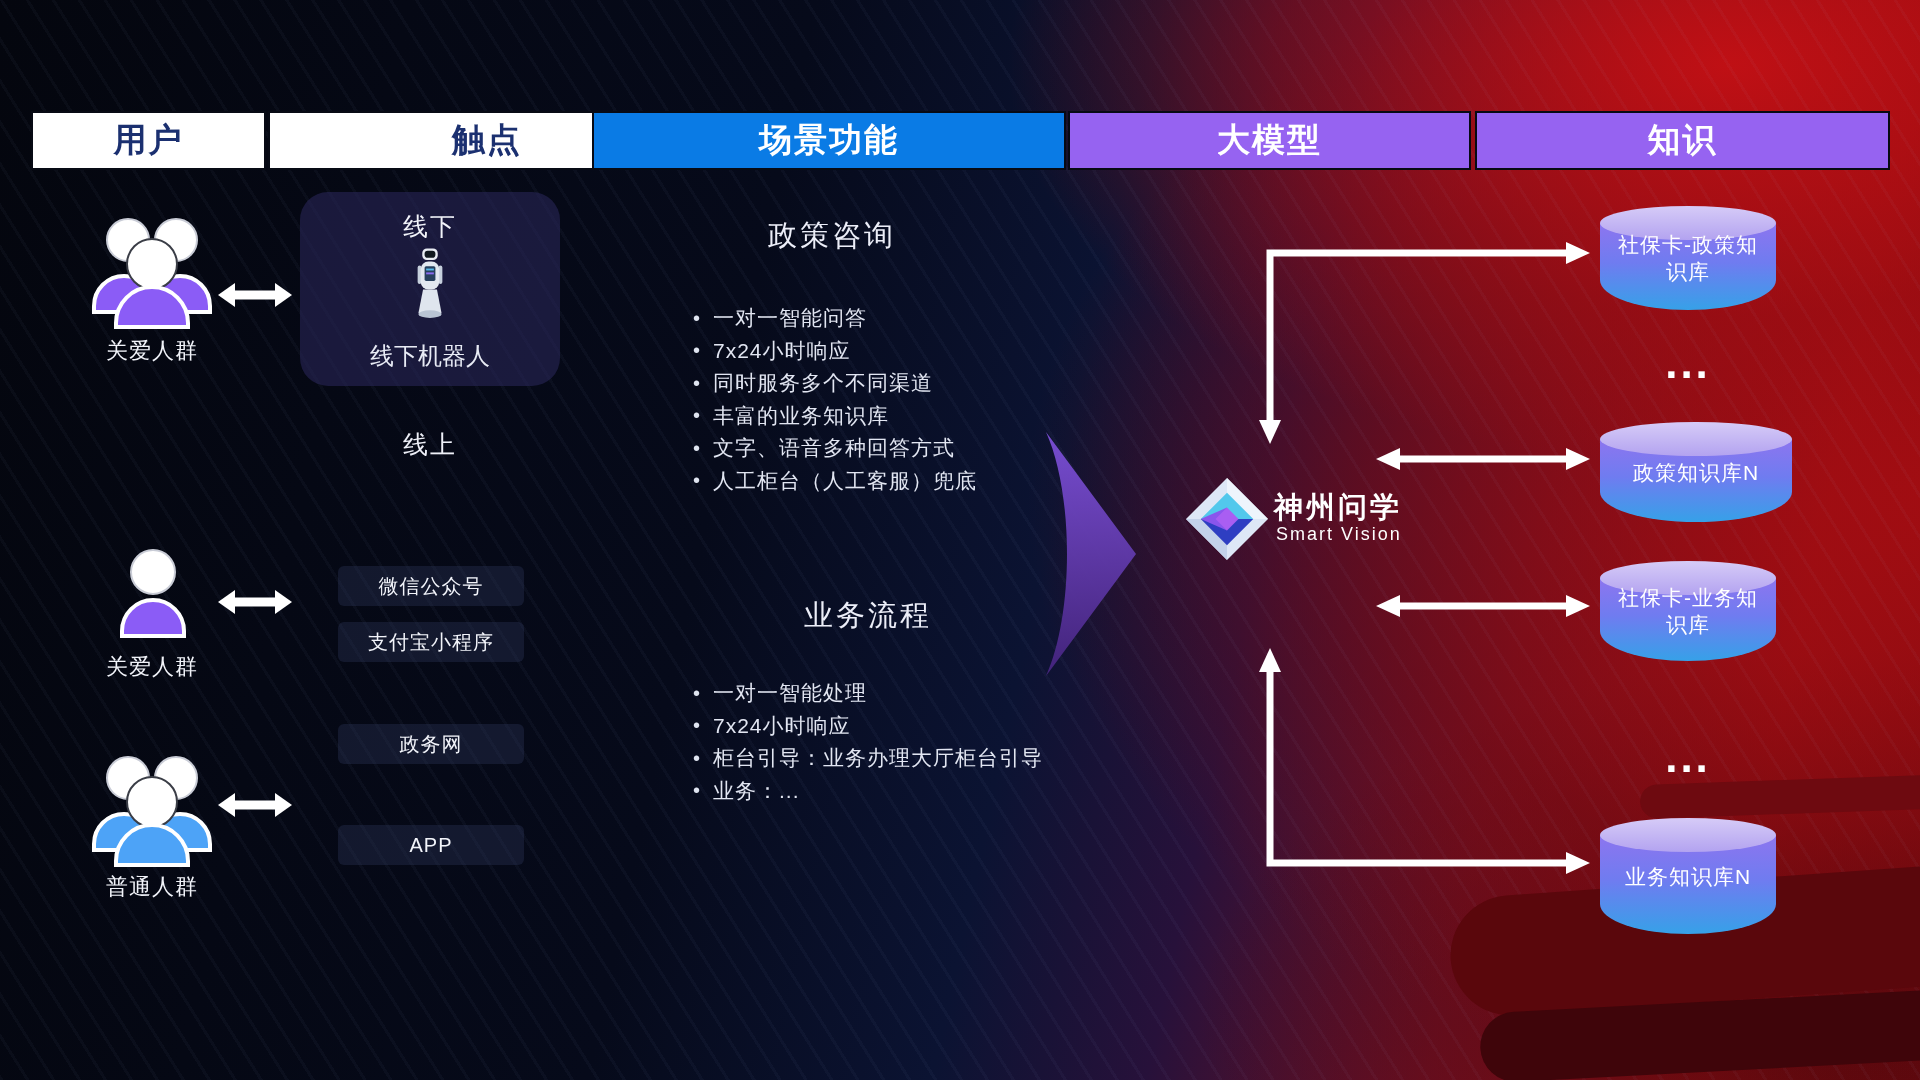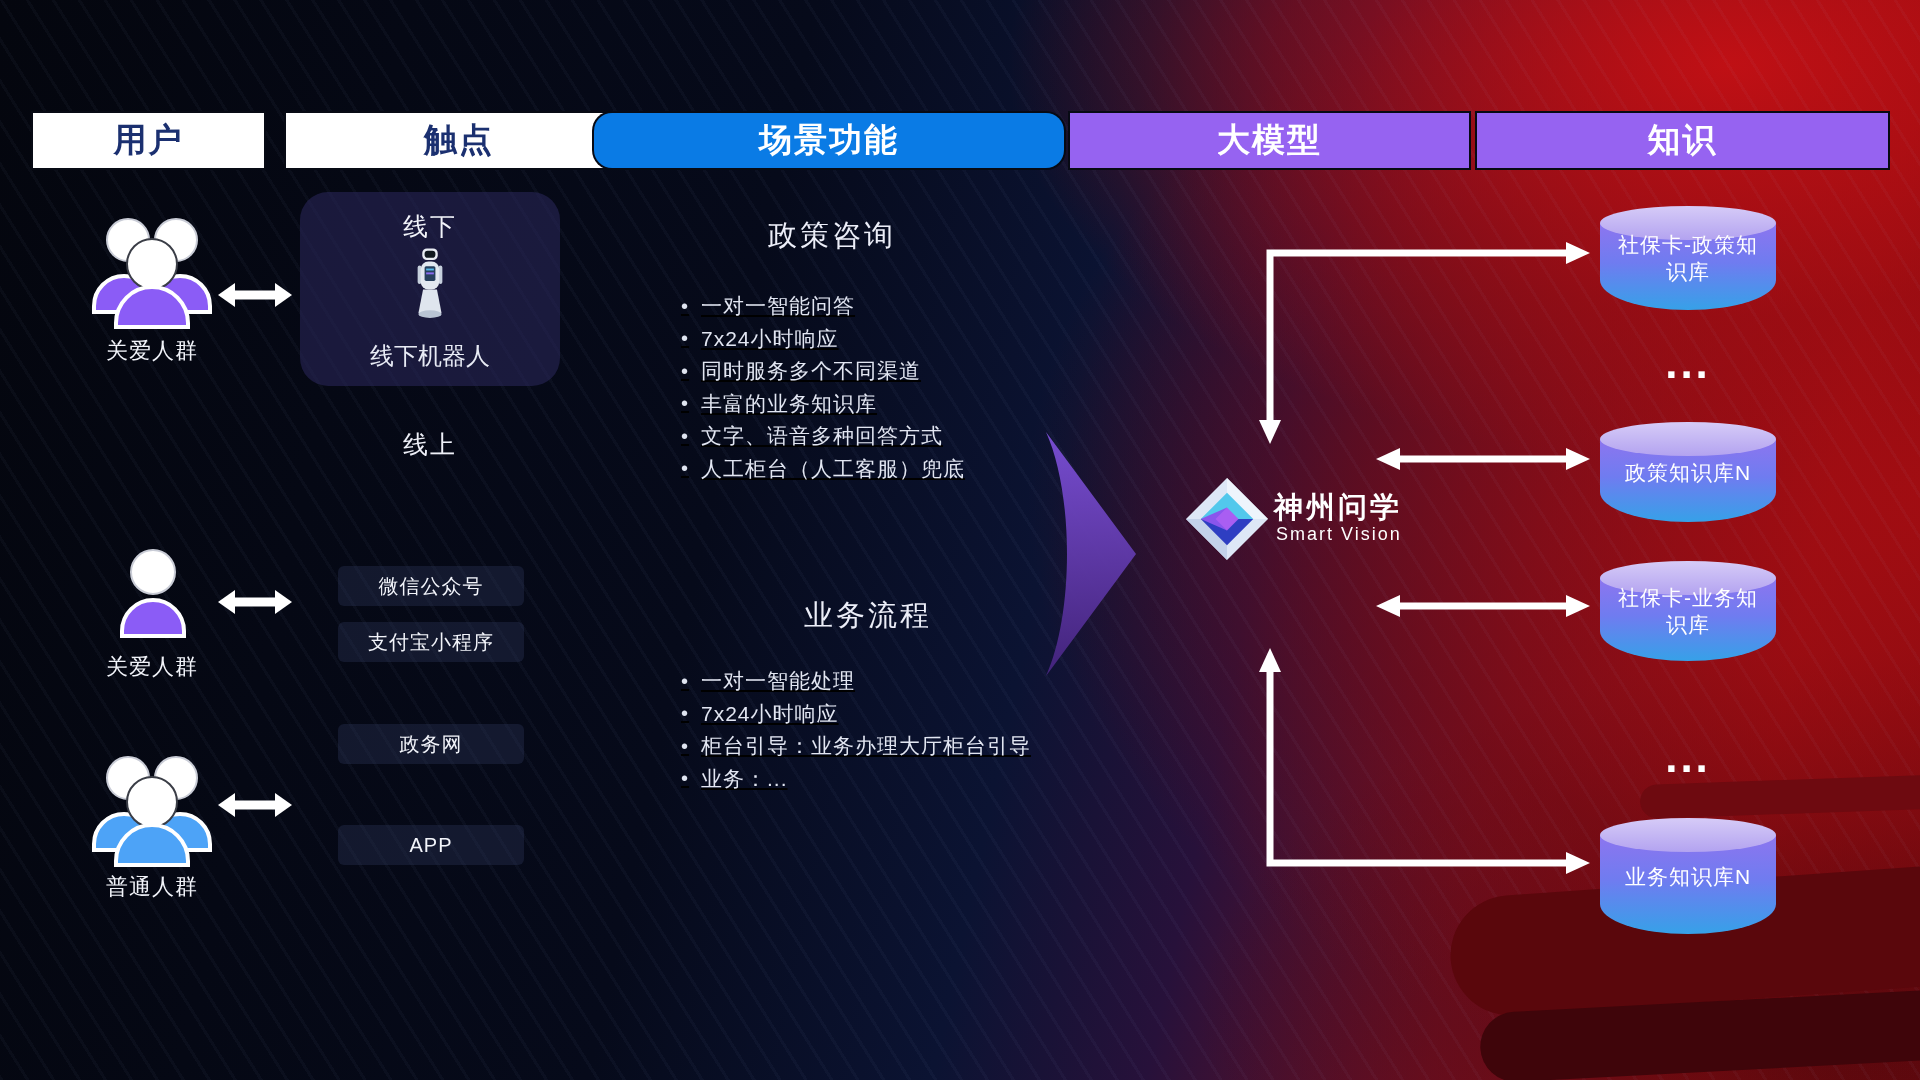--- a/index.html
+++ b/index.html
@@ -22,22 +22,22 @@
   }
   .swoosh{position:absolute;pointer-events:none;}
 
   
   .hdr{position:absolute;top:113px;height:55px;display:flex;align-items:center;justify-content:center;
        font-size:33px;font-weight:bold;letter-spacing:2px;z-index:5;}
   .hdr.white{background:#ffffff;color:#1b3070;box-shadow:0 0 0 2px #070a14;}
   .hdr.blue{background:#0a7be5;color:#ffffff;box-shadow:0 0 0 2px #070a14;}
   .hdr.purple{background:#9663f1;color:#ffffff;box-shadow:0 0 0 2px #070a14;}
   #hdr-user{left:33px;width:231px;}
-  #hdr-touch{left:286px;width:346px;}
-  #hdr-scene{left:594px;width:470px;border-radius:18px;}
+  #hdr-touch{left:270px;width:346px;padding-left:44px;}
+  #hdr-scene{left:594px;width:470px;}
   #hdr-model{left:1070px;width:399px;}
   #hdr-knowledge{left:1477px;width:411px;}
 
   .txt{position:absolute;color:#eef0f8;z-index:4;}
   .center{transform:translateX(-50%);text-align:left;}
 
   
   .usericon{position:absolute;z-index:4;}
   .user-label{font-size:22px;color:#f2f4fa;letter-spacing:1px;}
 
@@ -49,21 +49,21 @@
   #offline-title{position:absolute;left:130px;top:18px;transform:translateX(-50%);font-size:25px;color:#f2f4fa;letter-spacing:2px;}
   #offline-robot{position:absolute;left:113px;top:56px;}
   #offline-sub{position:absolute;left:130px;bottom:14px;transform:translateX(-50%);font-size:24px;color:#e8ebf5;}
 
   .pill{position:absolute;left:338px;width:186px;height:40px;border-radius:6px;
         background:rgba(52,64,104,0.30);color:#f2f4fa;font-size:20px;
         display:flex;align-items:center;justify-content:center;letter-spacing:1px;z-index:3;}
 
   
   .scene-title{font-size:29px;color:#eceef8;letter-spacing:3px;}
-  .blist{position:absolute;left:681px;margin:0;padding:0;list-style:none;z-index:4;text-decoration:underline;}
+  .blist{position:absolute;left:681px;margin:12px;padding:0;list-style:none;z-index:4;}
   .blist li{height:32.5px;display:flex;align-items:center;color:#e2e6f2;font-size:21px;letter-spacing:1px;white-space:nowrap;}
   .blist li::before{content:"•";color:#dfe4f0;font-size:20px;margin-right:12px;}
 
   
   .cyl{position:absolute;left:1600px;width:176px;z-index:4;}
   .cyl .body{position:absolute;left:0;right:0;top:17px;bottom:0;
     background:linear-gradient(180deg,#8d75ef 0%,#6f7cf0 46%,#36a1e8 100%);
     border-radius:0 0 50% 50% / 0 0 30px 30px;}
   .cyl .top{position:absolute;left:0;right:0;top:0;height:34px;border-radius:50%;
     background:linear-gradient(180deg,#d6cbf7 0%,#b3a3f0 100%);}
@@ -201,21 +201,21 @@
   </svg>
   <div id="logo-name">神州问学</div>
   <div id="logo-sub">Smart Vision</div>
 
   <div class="cyl" style="top:206px;height:104px;">
     <div class="body"></div>
     <div class="top"></div>
     <div class="cap">社保卡-政策知识库</div>
   </div>
   <div class="dots" style="top:358px;">...</div>
-  <div class="cyl" style="top:422px;height:100px;">
+  <div class="cyl" style="top:422px;height:100px;padding-left:16px;">
     <div class="body"></div>
     <div class="top"></div>
     <div class="cap">政策知识库N</div>
   </div>
   <div class="cyl" style="top:561px;height:100px;">
     <div class="body"></div>
     <div class="top"></div>
     <div class="cap">社保卡-业务知识库</div>
   </div>
   <div class="dots" style="top:752px;">...</div>

